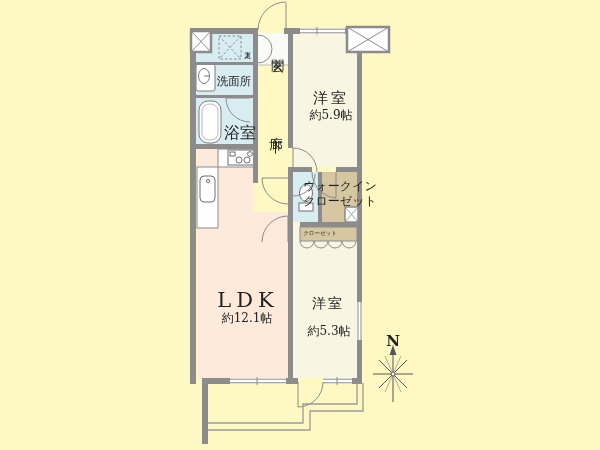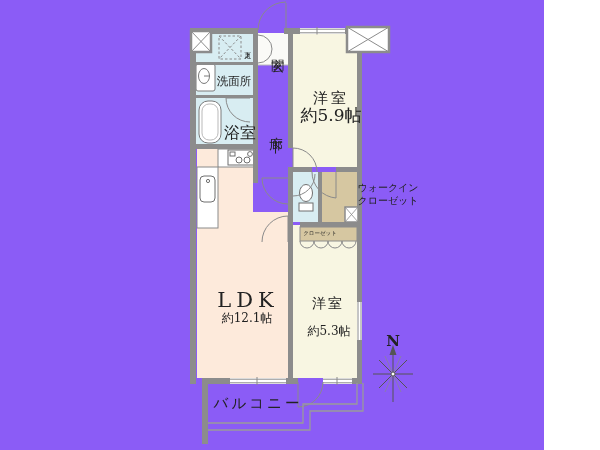--- a/index.html
+++ b/index.html
@@ -1,29 +1,29 @@
 <!DOCTYPE html>
 <html><head>
 <meta charset="utf-8">
 <style>
   html,body{margin:0;padding:0;background:#fff;}
-  #shot{position:relative;width:544px;height:450px;background:#8b5cf6;overflow:hidden;
+  #shot{position:relative;width:600px;height:450px;background:#fef9c3;overflow:hidden;
         font-family:"DejaVu Serif","Liberation Serif",serif;}
   #plansvg{position:absolute;left:0;top:0;}
   .lbl{position:absolute;transform:translate(-50%,-50%);color:#222;white-space:nowrap;
        text-align:center;line-height:1.12;}
   .v{writing-mode:vertical-rl;text-orientation:upright;}
   .genkan{font-size:13px;letter-spacing:1px;}
   .shoe{font-size:6.5px;}
   .wash{font-size:11.5px;}
   .bath{font-size:16px;}
   .corr{font-size:13.5px;letter-spacing:5px;}
   .rm-lg{font-size:15px;letter-spacing:3px;}
-  .rm-sz{font-size:17px;}
-  .wic{font-size:10px;line-height:1.25;margin-left:48px;}
+  .rm-sz{font-size:12px;}
+  .wic{font-size:12px;line-height:1.25;}
   .clo{font-size:5.5px;}
   .ldk{font-size:21px;letter-spacing:5px;}
   .ldk-sz{font-size:12px;}
   .rm2{font-size:14px;letter-spacing:2px;}
   .rm2-sz{font-size:12px;}
   .balc{font-size:14.5px;letter-spacing:3px;}
   .north{font-size:15px;font-weight:bold;}
 </style>
 </head>
 <body>
@@ -222,15 +222,14 @@
   <div class="lbl rm-sz" style="left:331px;top:116px">約5.9帖</div>
   <div class="lbl wic" style="left:340px;top:194px">
     <div>ウォークイン</div>
     <div>クローゼット</div>
   </div>
   <div class="lbl clo" style="left:320px;top:233px">クローゼット</div>
   <div class="lbl ldk" style="left:248px;top:301px">LDK</div>
   <div class="lbl ldk-sz" style="left:247px;top:319px">約12.1帖</div>
   <div class="lbl rm2" style="left:328px;top:304px">洋室</div>
   <div class="lbl rm2-sz" style="left:329px;top:332px">約5.3帖</div>
-  <div class="lbl balc" style="left:258px;top:403px">バルコニー</div>
   <div class="lbl north" style="left:393px;top:341px">N</div>
 </div>
 
 </body></html>

